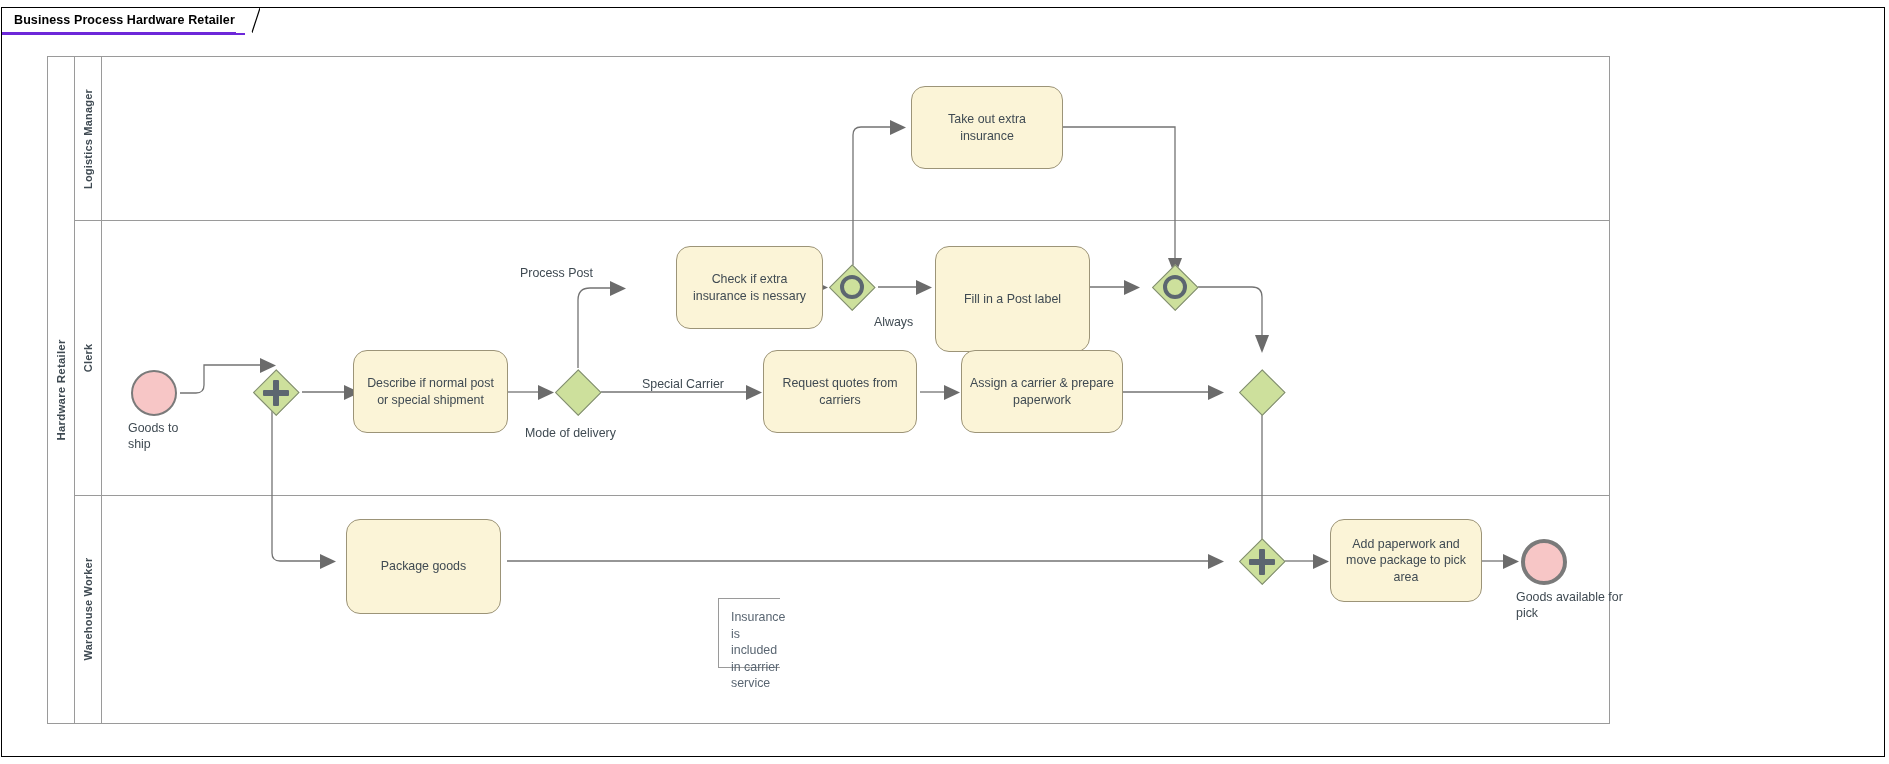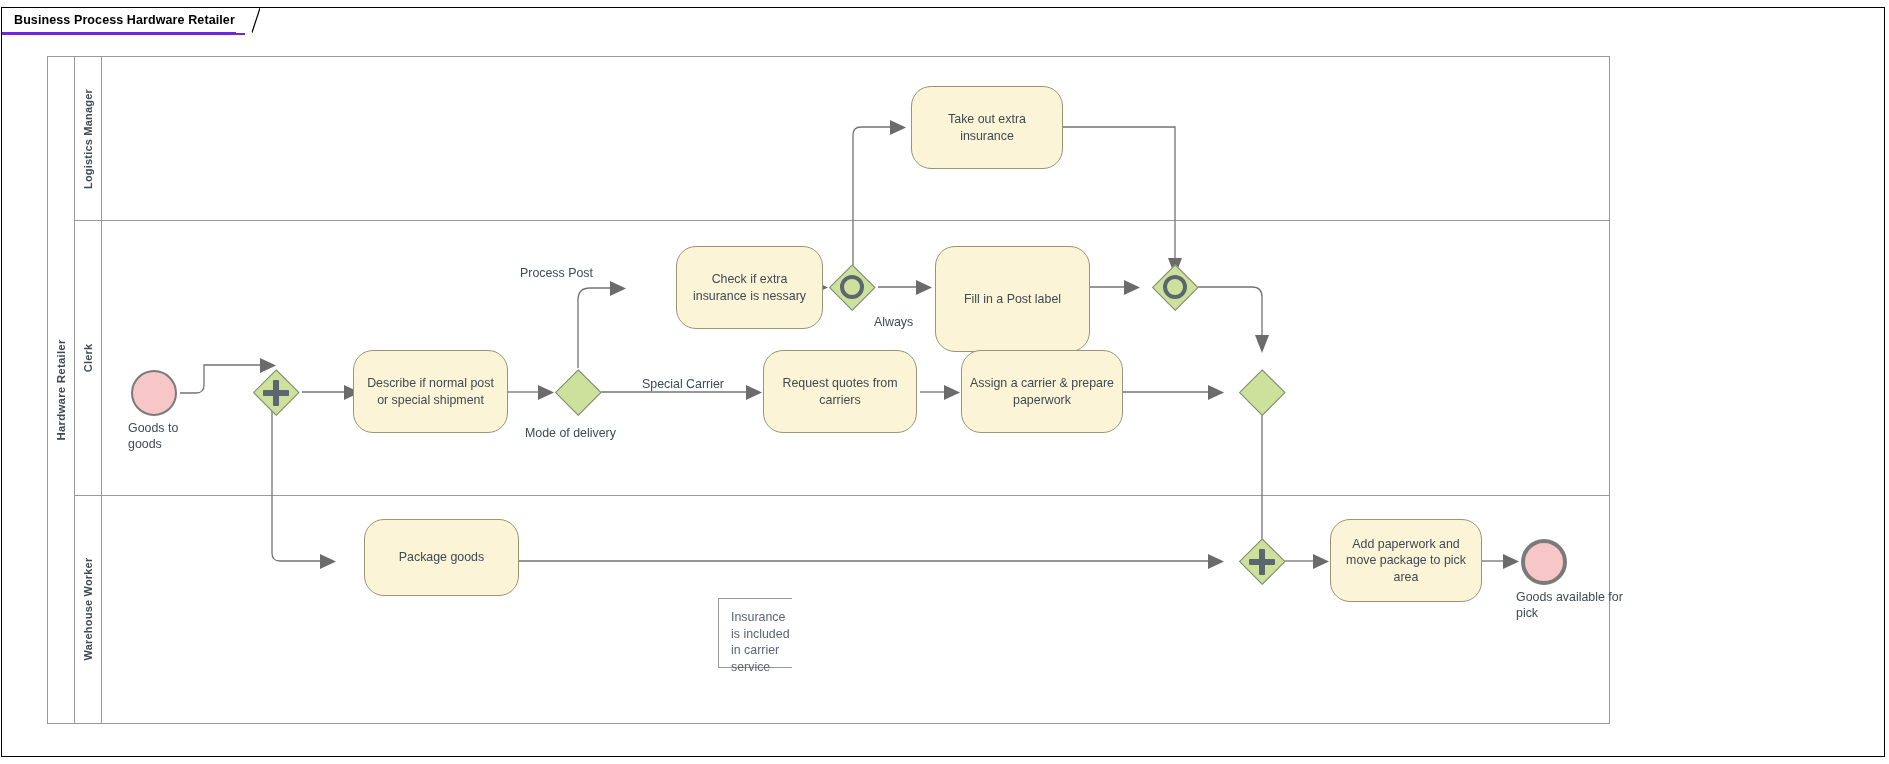--- a/index.html
+++ b/index.html
@@ -16,37 +16,37 @@
   
   .pool{position:absolute;left:47px;top:56px;width:1563px;height:668px;border:1.4px solid #9a9a9a;box-sizing:border-box;background:#fff;}
   .pool-header{position:absolute;left:0;top:0;width:27px;height:100%;border-right:1.4px solid #9a9a9a;box-sizing:border-box;display:flex;align-items:center;justify-content:center;}
   .pool-header span{transform:rotate(-90deg);white-space:nowrap;font-size:11.5px;font-weight:bold;color:#3f4a52;letter-spacing:.2px;}
   .lane{position:absolute;left:27px;box-sizing:border-box;}
   .lane-header{position:absolute;left:0;top:0;width:27px;height:100%;border-right:1.4px solid #9a9a9a;box-sizing:border-box;display:flex;align-items:center;justify-content:center;}
   .lane-header span{transform:rotate(-90deg);white-space:nowrap;font-size:11px;font-weight:bold;color:#3f4a52;letter-spacing:.2px;}
   .lane-div{position:absolute;left:27px;height:0;border-top:1.4px solid #9a9a9a;}
 
   
-  .task{position:absolute;background:#fbf4d7;border:1.4px solid #9c9478;border-radius:20px;box-sizing:border-box;display:flex;align-items:center;justify-content:center;text-align:center;padding:4px 8px;}
+  .task{position:absolute;background:#fbf4d7;border:1.4px solid #9c9478;border-radius:14px;box-sizing:border-box;display:flex;align-items:center;justify-content:center;text-align:center;padding:4px 8px;}
   .task span{font-size:12.4px;color:#3f4a52;line-height:1.30;}
 
   .gw{position:absolute;width:46px;height:46px;}
   .gw .dia{position:absolute;left:0;top:0;width:32.5px;height:32.5px;background:#cde09c;border:1.4px solid #7f8a72;transform:rotate(45deg);transform-origin:center;left:6.7px;top:6.7px;box-sizing:border-box;}
   .gw .plus-h{position:absolute;left:10px;top:20.5px;width:26px;height:6px;background:#5c6670;border-radius:1px;}
   .gw .plus-v{position:absolute;left:20px;top:10.5px;width:6px;height:26px;background:#5c6670;border-radius:1px;}
   .gw .ring{position:absolute;left:11px;top:11px;width:24px;height:24px;border:4.5px solid #5c6670;border-radius:50%;box-sizing:border-box;}
 
   .event{position:absolute;border-radius:50%;box-sizing:border-box;}
   .ev-start{background:#f7c6c6;border:2px solid #7a7a7a;}
   .ev-end{background:#f7c6c6;border:4px solid #7a7a7a;}
 
   .lbl{position:absolute;font-size:12.4px;color:#3f4a52;line-height:1.30;white-space:nowrap;}
   .lbl.wrap{white-space:normal;}
 
-  .annot{position:absolute;padding-left:12px;}
+  .annot{position:absolute;}
   .annot .brk{position:absolute;left:0;top:0;width:100%;height:100%;box-sizing:border-box;border-left:1.2px solid #9a9a9a;border-top:1.2px solid #9a9a9a;border-bottom:1.2px solid #9a9a9a;}
   .annot .brk:after{content:"";}
   .annot .txt{position:absolute;left:13px;top:11px;font-size:12.4px;color:#5a6672;line-height:1.33;white-space:pre-line;}
 
   svg.flows{position:absolute;left:0;top:0;width:1889px;height:764px;pointer-events:none;}
   svg.flows path,svg.flows line{fill:none;stroke:#737373;stroke-width:1.3px;}
   svg.flows polygon{fill:#6b6b6b;}
 </style>
 </head>
 <body>
@@ -165,21 +165,21 @@
   </div>
 
   <div class="task" style="left:763px;top:350px;width:154px;height:83px;">
     <span>Request quotes from carriers</span>
   </div>
 
   <div class="task" style="left:961px;top:350px;width:162px;height:83px;">
     <span>Assign a carrier &amp; prepare paperwork</span>
   </div>
 
-  <div class="task" style="left:364px;top:519px;width:155px;height:77px;">
+  <div class="task" style="left:346px;top:519px;width:155px;height:95px;">
     <span>Package goods</span>
   </div>
 
   <div class="task" style="left:1330px;top:519px;width:152px;height:83px;">
     <span>Add paperwork and move package to pick area</span>
   </div>
 
   <div class="gw" style="left:253px;top:369px;">
     <div class="dia"></div>
     <div class="plus-h"></div>
@@ -205,21 +205,21 @@
   </div>
 
   <div class="gw" style="left:1239px;top:538px;">
     <div class="dia"></div>
     <div class="plus-h"></div>
     <div class="plus-v"></div>
   </div>
 
   <div class="event ev-start" style="left:131px;top:370px;width:46px;height:46px;"></div>
   <div class="lbl wrap" style="left:128px;top:420px;width:74px;text-align:left;">Goods to
-goods</div>
+ship</div>
 
   <div class="event ev-end" style="left:1521px;top:539px;width:46px;height:46px;"></div>
   <div class="lbl wrap" style="left:1516px;top:589px;width:110px;text-align:left;">Goods available
 for pick</div>
 
   <div class="lbl" style="left:520px;top:265px;">Process Post</div>
 
   <div class="lbl" style="left:606px;top:376px;margin-left:36px;">Special Carrier</div>
 
   <div class="lbl" style="left:874px;top:314px;text-align:center;">Always</div>

